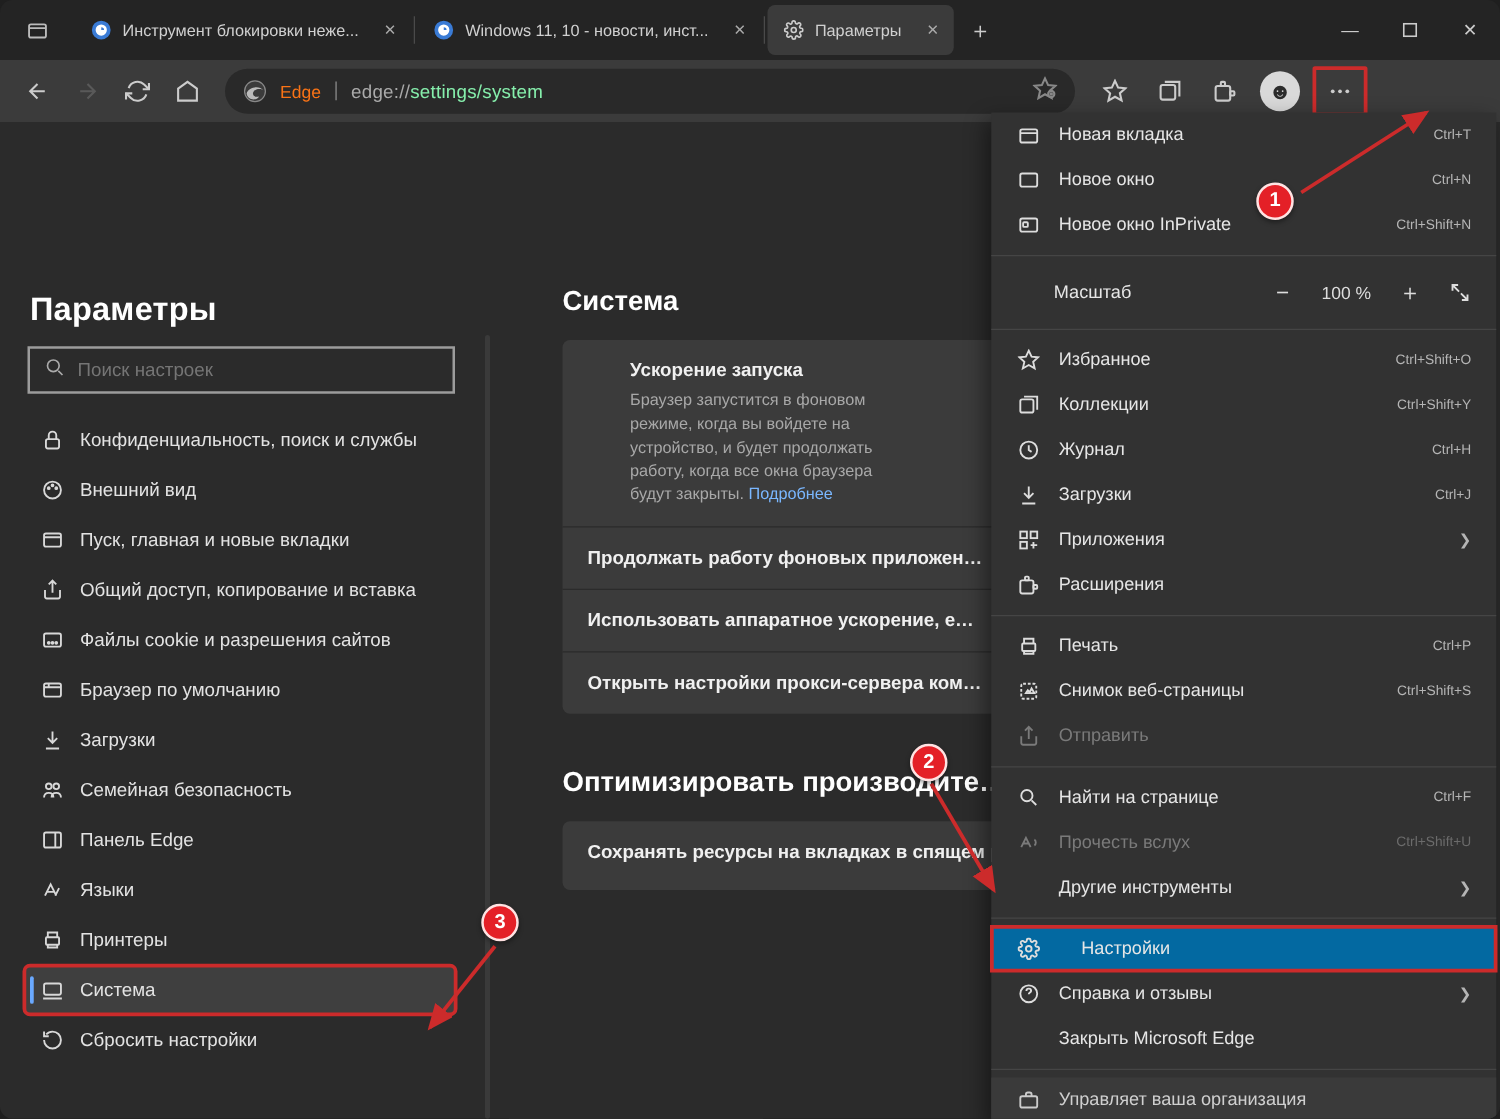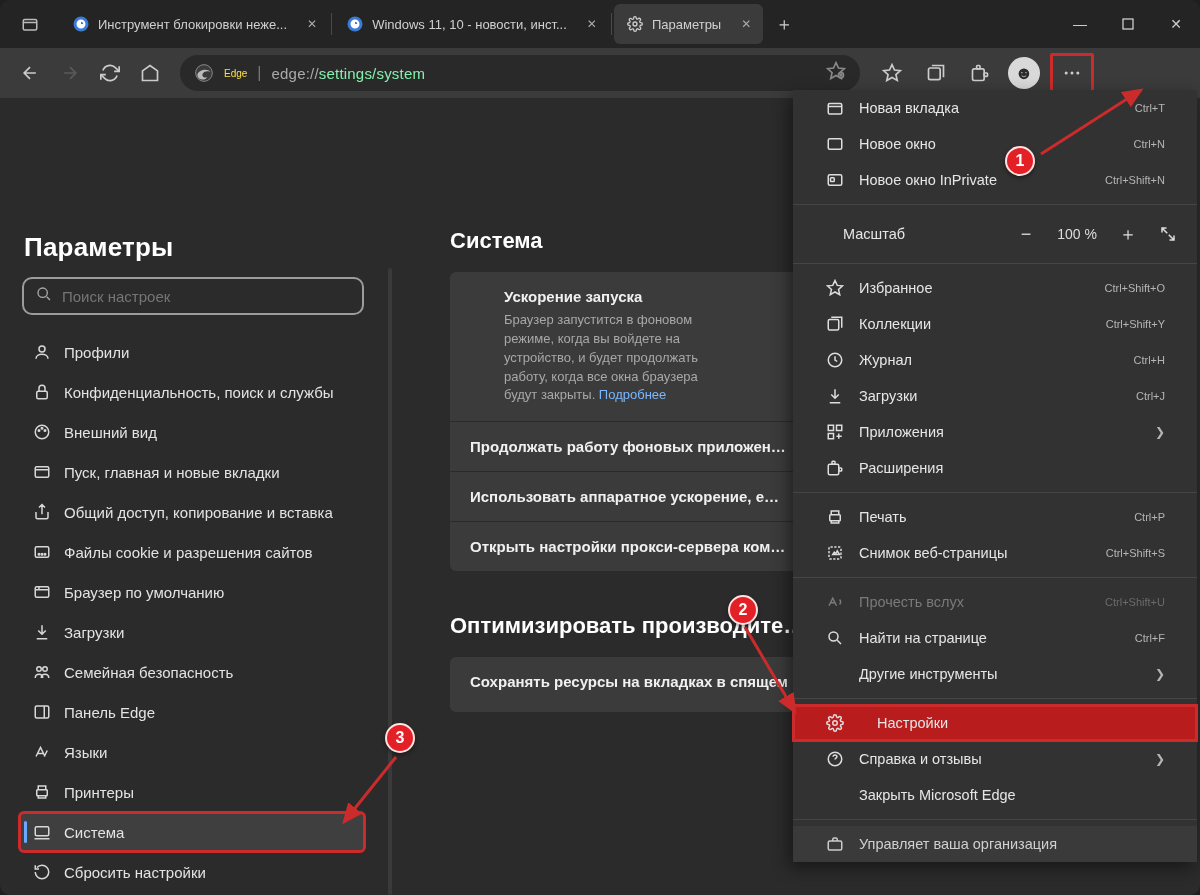--- a/index.html
+++ b/index.html
@@ -17,36 +17,36 @@
 .add-tab { width:34px; height:34px; display:flex; align-items:center; justify-content:center; color:#ccc; font-size:18px; margin-left:4px; }
 .win-controls { margin-left:auto; display:flex; height: 48px;}
 .win-controls div { width:48px; display:flex; align-items:center; justify-content:center; color:#ccc; font-size:14px; }
 
 
 .addrbar { height:50px; background:#3b3b3b; display:flex; align-items:center; padding:0 12px; gap:4px; }
 .navbtn { width:36px; height:36px; display:flex; align-items:center; justify-content:center; color:#aaa; border-radius:4px; }
 .navbtn.disabled { opacity:.4; }
 .urlbox { flex:1; height:36px; background:#292929; border-radius:18px; display:flex; align-items:center; padding:0 14px; gap:10px; margin:0 8px; max-width: 680px;}
 .urlbox .edge-logo { width:20px; height:20px; }
-.urlbox .edge-label { color:#fde047; font-size:10px; }
+.urlbox .edge-label { color:#f97316; font-size:14px; }
 .urlbox .sep { color:#777; }
 .urlbox .url { color:#aaa; font-size:15px; letter-spacing:.2px; }
 .urlbox .url .main-part { color:#86efac; }
 .urlbox .star { margin-left:auto; color:#888; }
 .toolbtn { width:40px; height:40px; display:flex; align-items:center; justify-content:center; color:#ccc; }
 .avatar { width:32px; height:32px; border-radius:50%; background:#d9d9d9; display:flex; align-items:center; justify-content:center; font-size:18px; color:#2b2b2b; font-weight:bold; }
 .menu-dots-hit { width:44px; height:40px; display:flex; align-items:center; justify-content:center; border:3px solid #cc2b2b; border-radius:2px; margin-left:2px; }
 
 
 .page { position:absolute; top:98px; left:0; right:0; bottom:0; display:flex; background:#2b2b2b; }
 .sidebar { width:378px; padding:0 14px 0 18px; overflow:hidden; }
 .site-row { display:flex; align-items:center; justify-content:center; gap:8px; height:44px; color:#ccc; font-size:14px; position:relative; }
 .org-row { display:flex; align-items:center; justify-content:center; gap:8px; height:40px; color:#ccc; font-size:14px; }
 h1.settings-title { font-size:26px; font-weight:600; color:#fff; margin:46px 0 14px 6px; letter-spacing:.2px;}
-.search-wrap { border:2px solid #9c9c9c; border-radius:10px; height:38px; display:flex; align-items:center; padding:0 12px; gap:10px; margin-left: 4px; margin-bottom: 18px;}
+.search-wrap { border:2px solid #9c9c9c; border-radius:0; height:38px; display:flex; align-items:center; padding:0 12px; gap:10px; margin-left: 4px; margin-bottom: 18px;}
 .search-wrap input { background:none; border:none; outline:none; color:#ccc; font-size:15px; width:100%; }
 .nav-list { list-style:none; padding-left: 2px;}
 .nav-item { display:flex; align-items:center; gap:12px; padding:9px 12px; font-size:15px; color:#e3e3e3; border-radius:4px; margin-bottom: 2px;}
 .nav-item .nicon { width:20px; height:20px; color:#d8d8d8; display:flex; align-items:center; justify-content:center; }
 .nav-item.active { background:#3f3f3f; }
 .nav-item.active-bar { position:relative; }
 .nav-item.active-bar::before { content:""; position:absolute; left:4px; top:8px; bottom:8px; width:3px; background:#6aa9ff; border-radius:2px; }
 .nav-item.redbox { outline:3px solid #cc2b2b; outline-offset:-1px; }
 
 .content-scroll { width:4px; background:#3a3a3a; position:absolute; left: 388px; top: 170px; bottom: 0; border-radius:2px; }
@@ -58,33 +58,33 @@
 .card .card-row:last-child { border-bottom:none; }
 .card .row-label { font-weight:600; font-size:15px; color:#f0f0f0; margin-bottom: 6px;}
 .card .row-desc { font-size:13px; color:#a8a8a8; line-height: 1.45; max-width: 230px;}
 .card a { color:#7ab7ff; text-decoration:none; }
 .card .right-hint { margin-left:auto; color:#9a9a9a; font-size:13px; align-self:center;}
 
 h2.perf-title { font-size:22px; font-weight:600; color:#fff; margin: 42px 0 18px 0; }
 
 
 .ctx { position:absolute; top:90px; right:3px; width:404px; background:#323232; box-shadow: -4px 6px 16px rgba(0,0,0,.45); z-index: 20;}
-.ctx-item { display:flex; align-items:center; gap:14px; padding:8px 32px; font-size:14.5px; color:#e6e6e6; }
+.ctx-item { display:flex; align-items:center; gap:14px; padding:8px 20px; font-size:14.5px; color:#e6e6e6; }
 .ctx-item.disabled { color:#7a7a7a; }
 .ctx-item .cicon { width:20px; height:20px; display:flex; align-items:center; justify-content:center; }
 .ctx-item .shortcut { margin-left:auto; color:#b5b5b5; font-size:11px; }
 .ctx-item.disabled .shortcut { color:#6b6b6b; }
 .ctx-item .arrow-r { margin-left:auto; color:#b5b5b5; font-size:12px; }
 .ctx-sep { height:1px; background:#454545; margin:6px 0; }
 .ctx-zoom { display:flex; align-items:center; padding:6px 12px 6px 16px; gap:6px;}
 .ctx-zoom .zlbl { font-size:14.5px; color:#e6e6e6; margin-left: 34px;}
 .ctx-zoom .spacer { flex:1; }
 .ctx-zoom .zbtn { width:34px; height:34px; display:flex; align-items:center; justify-content:center; color:#ddd; font-size:18px;}
 .ctx-zoom .zval { width:56px; text-align:center; color:#ddd; font-size:14px;}
-.ctx-item.redbox { outline:3px solid #cc2b2b; outline-offset:-2px; background:#b91c1c;gap:32px; }
+.ctx-item.redbox { outline:3px solid #cc2b2b; outline-offset:-2px; background:#0369a1;gap:32px; }
 .ctx-item.org-item { background:#3a3a3a; color:#cfcfcf; }
 
 
 .badge { position:absolute; width:30px; height:30px; background:#e42027; border:2px solid #ffe2e2; border-radius:50%; color:#fff; font-weight:600; display:flex; align-items:center; justify-content:center; font-size:16px; z-index:60; box-shadow: 0 2px 4px rgba(0,0,0,.4);}
 svg.anno { position:absolute; z-index:55; pointer-events:none; }
 
 </style>
 </head>
 <body>
 
@@ -223,29 +223,20 @@
     <h1 class="settings-title">Параметры</h1>
     <div class="search-wrap">
       <span><svg width="16" height="16" viewBox="0 0 24 24" fill="none" stroke="#aaa" stroke-width="2">
             <circle cx="10" cy="10" r="7"></circle>
             <path d="M21 21l-5-5"></path>
           </svg></span>
       <input type="text" placeholder="Поиск настроек" style="">
     </div>
 
     <ul class="nav-list">
-      <li class="nav-item">
-          <span class="nicon">
-            <svg width="18" height="18" viewBox="0 0 24 24" fill="none" stroke="currentColor" stroke-width="2">
-              <circle cx="12" cy="8" r="4"></circle>
-              <path d="M4 21c0-4 4-6 8-6s8 2 8 6"></path>
-            </svg>
-          </span>
-          <span>Профили</span>
-        </li>
       <li class="nav-item">
           <span class="nicon">
             <svg width="18" height="18" viewBox="0 0 24 24" fill="none" stroke="currentColor" stroke-width="2">
               <rect x="5" y="11" width="14" height="10" rx="2"></rect>
               <path d="M8 11V7a4 4 0 118 0v4"></path>
             </svg>
           </span>
           <span>Конфиденциальность, поиск и службы</span>
         </li>
       <li class="nav-item">
@@ -513,39 +504,47 @@
   <div class="ctx-item">
       <span class="cicon">
         <svg width="18" height="18" viewBox="0 0 24 24" fill="none" stroke="#ddd" stroke-width="2">
           <rect x="4" y="4" width="16" height="16" rx="2" stroke-dasharray="3 2"></rect>
           <path d="M9 14l2-3 2 2 2-4 3 5z"></path>
         </svg>
       </span>
       <span>Снимок веб-страницы</span>
       <span class="shortcut">Ctrl+Shift+S</span>
     </div>
+  <div class="ctx-item disabled">
+      <span class="cicon">
+        <svg width="18" height="18" viewBox="0 0 24 24" fill="none" stroke="#7a7a7a" stroke-width="2">
+          <path d="M4 12v7a2 2 0 002 2h12a2 2 0 002-2v-7M16 6l-4-4-4 4M12 2v13"></path>
+        </svg>
+      </span>
+      <span>Отправить</span>
+    </div>
   <div class="ctx-sep"></div>
+  <div class="ctx-item">
+      <span class="cicon">
+        <svg width="18" height="18" viewBox="0 0 24 24" fill="none" stroke="#ddd" stroke-width="2">
+          <circle cx="10" cy="10" r="6"></circle>
+          <path d="M20 20l-5-5"></path>
+        </svg>
+      </span>
+      <span>Найти на странице</span>
+      <span class="shortcut">Ctrl+F</span>
+    </div>
   <div class="ctx-item disabled">
       <span class="cicon">
         <svg width="18" height="18" viewBox="0 0 24 24" fill="none" stroke="#7a7a7a" stroke-width="2">
           <path d="M4 17L9 7l5 10M6 13h6M18 9c2 1 2 5 0 6"></path>
         </svg>
       </span>
       <span>Прочесть вслух</span>
       <span class="shortcut">Ctrl+Shift+U</span>
-    </div>
-  <div class="ctx-item">
-      <span class="cicon">
-        <svg width="18" height="18" viewBox="0 0 24 24" fill="none" stroke="#ddd" stroke-width="2">
-          <circle cx="10" cy="10" r="6"></circle>
-          <path d="M20 20l-5-5"></path>
-        </svg>
-      </span>
-      <span>Найти на странице</span>
-      <span class="shortcut">Ctrl+F</span>
     </div>
   <div class="ctx-item">
       <span class="cicon"></span>
       <span>Другие инструменты</span>
       <span class="arrow-r">❯</span>
     </div>
   <div class="ctx-sep"></div>
   <div class="ctx-item redbox">
       <span class="cicon">
         <svg width="18" height="18" viewBox="0 0 24 24" fill="none" stroke="#ddd" stroke-width="2">

